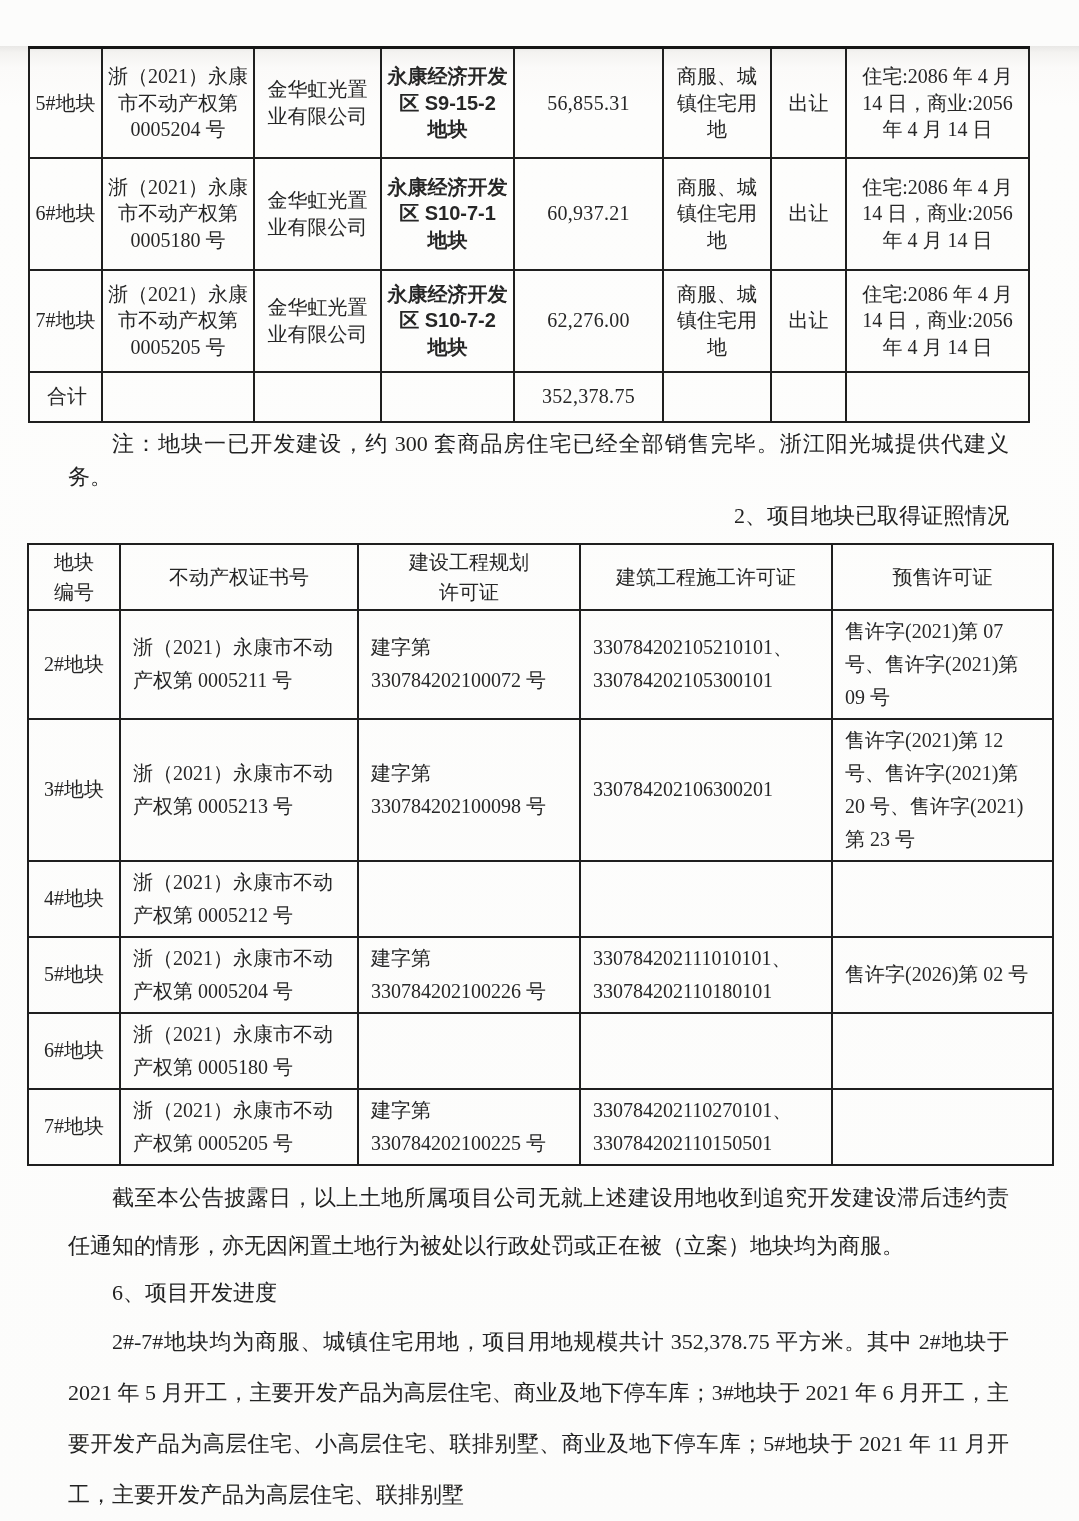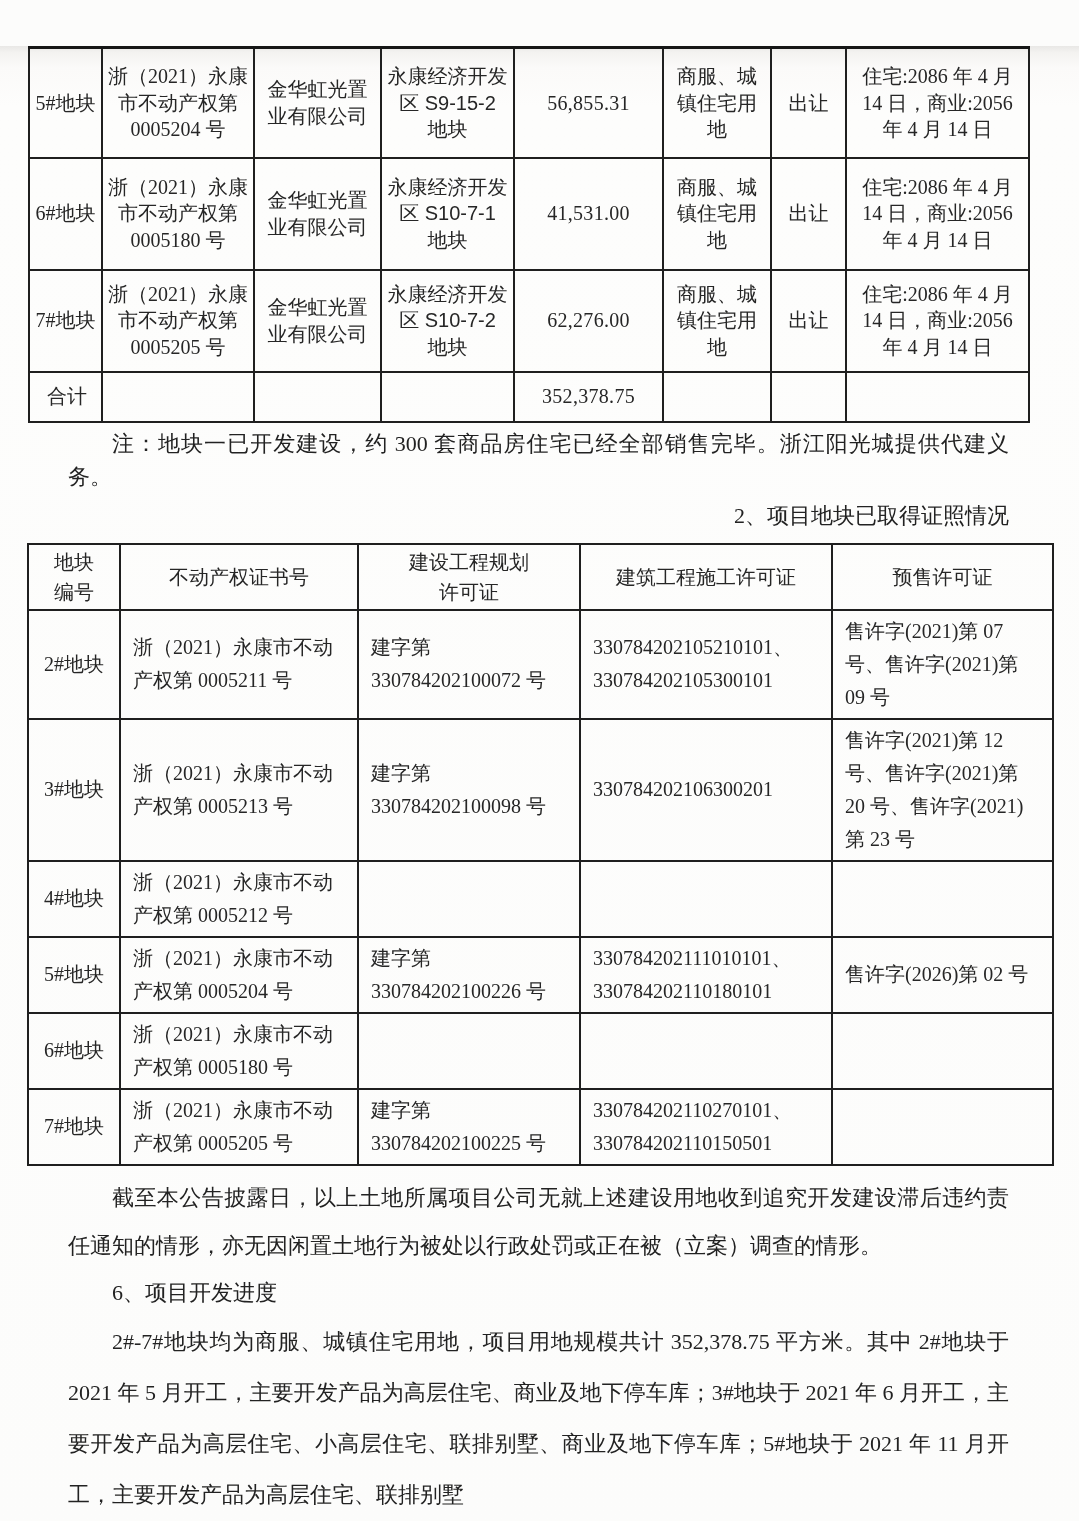--- a/index.html
+++ b/index.html
@@ -15,21 +15,21 @@
   table{border-collapse:collapse;table-layout:fixed;}
   td,th{box-sizing:border-box;}
 
   
   .t1{margin:46px 0 0 28px;width:1000px;}
   .t1 td{
     border:2px solid #1f1f1f;text-align:center;vertical-align:middle;
     font-size:20px;line-height:1.32;padding:2px 5px;
   }
   .t1 tr.r1 td{border-top:3px solid #161616;}
-  .t1 .loc{font-weight:normal;font-family:"Liberation Sans","DejaVu Sans",sans-serif;}
+  .t1 .loc{font-weight:bold;font-family:"Liberation Sans","DejaVu Sans",sans-serif;}
   .t1 .num{letter-spacing:.3px;}
   .t1 .total-label{font-size:20px;padding-left:8px;}
 
   
   .t2{margin:10px 0 0 27px;width:1025px;}
   .t2 th{
     border:2px solid #1f1f1f;text-align:center;vertical-align:middle;
     font-size:20px;font-weight:normal;line-height:1.5;padding:2px 6px;
   }
   .t2 td{
@@ -74,21 +74,21 @@
         <td class="num">56,855.31</td>
         <td>商服、城镇住宅用地</td>
         <td>出让</td>
         <td>住宅:2086 年 4 月 14 日，商业:2056 年 4 月 14 日</td>
       </tr>
       <tr style="height:112px">
         <td>6#地块</td>
         <td>浙（2021）永康市不动产权第 0005180 号</td>
         <td>金华虹光置业有限公司</td>
         <td class="loc">永康经济开发区 S10-7-1 地块</td>
-        <td class="num">41,531.00</td>
+        <td class="num">60,937.21</td>
         <td>商服、城镇住宅用地</td>
         <td>出让</td>
         <td>住宅:2086 年 4 月 14 日，商业:2056 年 4 月 14 日</td>
       </tr>
       <tr style="height:102px">
         <td>7#地块</td>
         <td>浙（2021）永康市不动产权第 0005205 号</td>
         <td>金华虹光置业有限公司</td>
         <td class="loc">永康经济开发区 S10-7-2 地块</td>
         <td class="num">62,276.00</td>
@@ -176,19 +176,19 @@
         <td>浙（2021）永康市不动产权第 0005205 号</td>
         <td>建字第
 330784202100225 号</td>
         <td>330784202110270101、
 330784202110150501</td>
         <td></td>
       </tr>
     </tbody>
   </table>
 
-  <p class="body-text para-close">截至本公告披露日，以上土地所属项目公司无就上述建设用地收到追究开发建设滞后违约责任通知的情形，亦无因闲置土地行为被处以行政处罚或正在被（立案）调查的情形。</p>
+  <p class="body-text para-close">截至本公告披露日，以上土地所属项目公司无就上述建设用地收到追究开发建设滞后违约责任通知的情形，亦无因闲置土地行为被处以行政处罚或正在被（立案）地块均为商服。</p>
 
   <p class="body-text heading3">6、项目开发进度</p>
 
   <p class="body-text para-progress">2#-7#地块均为商服、城镇住宅用地，项目用地规模共计 352,378.75 平方米。其中 2#地块于 2021 年 5 月开工，主要开发产品为高层住宅、商业及地下停车库；3#地块于 2021 年 6 月开工，主要开发产品为高层住宅、小高层住宅、联排别墅、商业及地下停车库；5#地块于 2021 年 11 月开工，主要开发产品为高层住宅、联排别墅</p>
 
 </div>
 
 </body></html>

